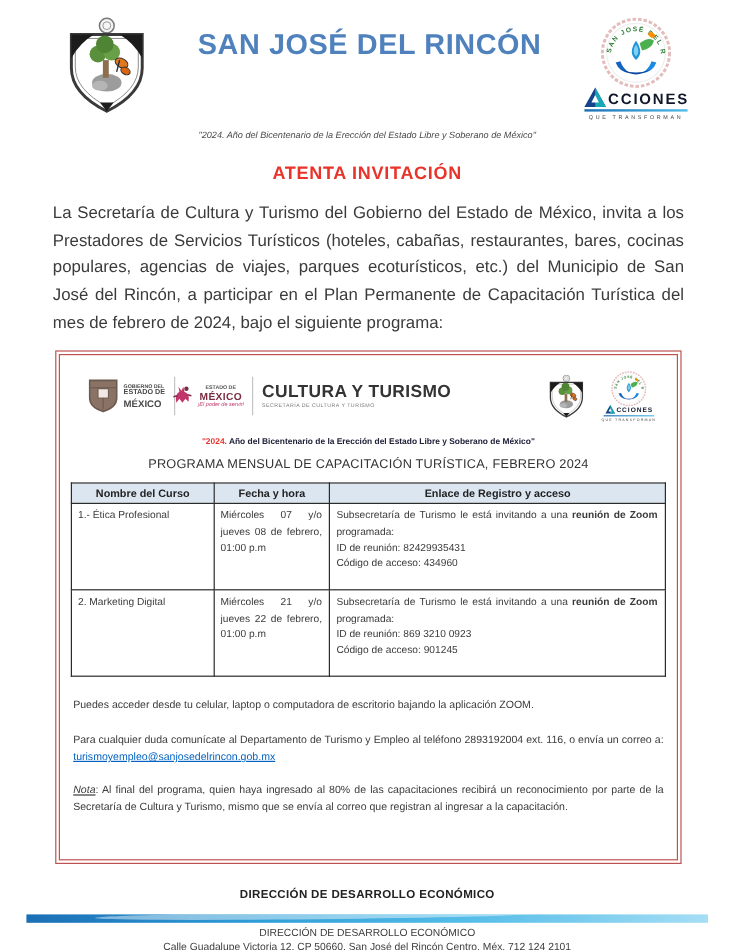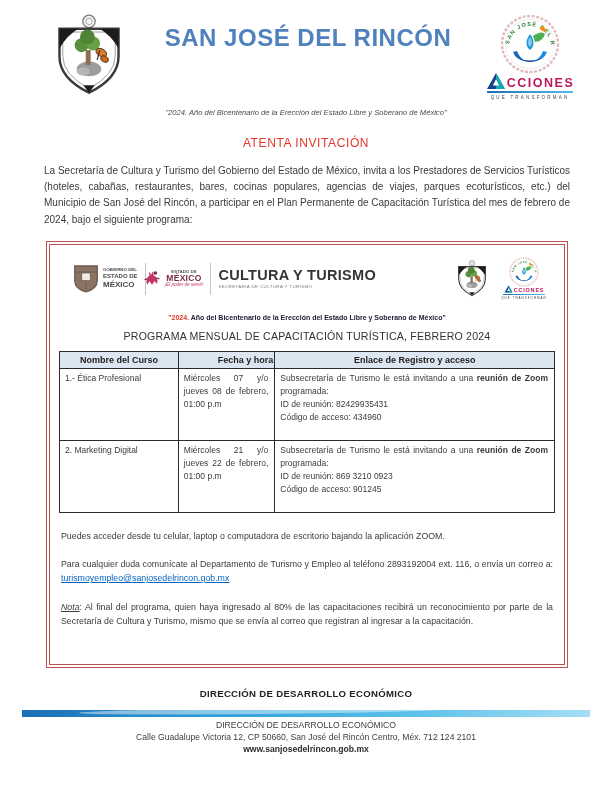--- a/index.html
+++ b/index.html
@@ -9,27 +9,27 @@
   
   .header { display:flex; justify-content:space-between; align-items:flex-start; padding:14px 36px 0 46px; }
   .crest-lg { width:86px; height:82px; }
   .title-block { text-align:center; padding-top:10px; flex:1; }
   .doc-title { color:#4f81bd; font-size:24px; font-weight:bold; letter-spacing:.5px; }
   .doc-period { color:#4f81bd; font-size:15px; font-weight:bold; margin-top:7px; }
   .acciones { width:92px; display:flex; flex-direction:column; align-items:center; }
   .acciones svg.circ { width:60px; height:60px; }
   .acc-word { display:flex; align-items:flex-end; margin-top:-2px; }
   .acc-word svg { width:20px; height:18px; }
-  .acc-word .acc-txt { font-size:12.5px; font-weight:bold; color:#be185d; letter-spacing:1.5px; margin-left:1px; }
+  .acc-word .acc-txt { font-size:12.5px; font-weight:bold; color:#0f172a; letter-spacing:1.5px; margin-left:1px; }
   .acc-line { width:86px; height:2px; background:linear-gradient(90deg,#1b6fb5,#55bde8); margin-top:1px; }
   .acc-tag { font-size:4.5px; letter-spacing:2.2px; color:#444; margin-top:2px; }
 
   .quote { text-align:center; font-style:italic; font-size:7.6px; color:#4a4a4a; margin-top:8px; }
-  .main-heading { text-align:center; font-size:12px; font-weight:normal; color:#e8342a; letter-spacing:.6px; margin-top:19px; }
-  .intro { margin:13px 42px 0 44px; font-size:10px; line-height:1.62; text-align:justify; color:#3b3b3b; }
+  .main-heading { text-align:center; font-size:15px; font-weight:bold; color:#e8342a; letter-spacing:.6px; margin-top:19px; }
+  .intro { margin:13px 42px 0 44px; font-size:14px; line-height:1.62; text-align:justify; color:#3b3b3b; }
 
   
   .program-box { margin:13px 44px 0 46px; border:4px double #bd5350; padding:6px 9px 12px; }
   .logo-row { display:flex; align-items:center; padding:4px 8px 0 14px; height:52px; }
   .lg-divider { width:1px; height:32px; background:#c4c4c4; margin:0 7px; }
   .edomex-gob { display:flex; align-items:center; }
   .edomex-gob svg { width:26px; height:30px; margin-right:4px; }
   .edomex-gob-text { font-size:5px; color:#4a4a4a; line-height:1.25; }
   .edomex-gob-text .l1 { font-size:4.4px; font-weight:bold; }
   .edomex-gob-text .l2 { font-size:6px; font-weight:bold; }
@@ -52,21 +52,21 @@
   .acciones.mini .acc-tag { font-size:3px; letter-spacing:1px; margin-top:1px; }
 
   .box-banner { text-align:center; font-size:7px; font-weight:bold; color:#20203a; margin-top:11px; }
   .box-banner .yr { color:#e8342a; }
   .program-title { text-align:center; font-size:10.6px; color:#333; margin-top:9px; letter-spacing:.2px; }
 
   table.schedule { border-collapse:collapse; width:100%; margin-top:9px; }
   table.schedule th, table.schedule td { border:1px solid #2b2b2b; }
   table.schedule th { background:#dce6f1; font-size:9px; color:#222; padding:3px 1px; }
   table.schedule td { font-size:8.5px; color:#3b3b3b; vertical-align:top; padding:3px 6px 3px 5px; line-height:1.55; }
-  .col-course { width:24%; } .col-date { width:19.5%;text-align:right; } .col-link { width:56.5%; }
+  .col-course { width:24%; } .col-date { width:19.5%; } .col-link { width:56.5%; }
   td.cell-tall { height:72px; }
   .just { text-align:justify; }
   .zoom-bold { font-weight:bold; }
 
   .box-para { margin:0 2px; font-size:8.8px; line-height:1.62; text-align:justify; color:#3b3b3b; }
   .p-zoom { margin-top:16px; }
   .p-contact { margin-top:14px; }
   .p-nota { margin-top:14px; margin-bottom:24px; }
   .email-link { color:#0563c1; text-decoration:underline; cursor:pointer; }
   .nota-label { font-style:italic; text-decoration:underline; }

